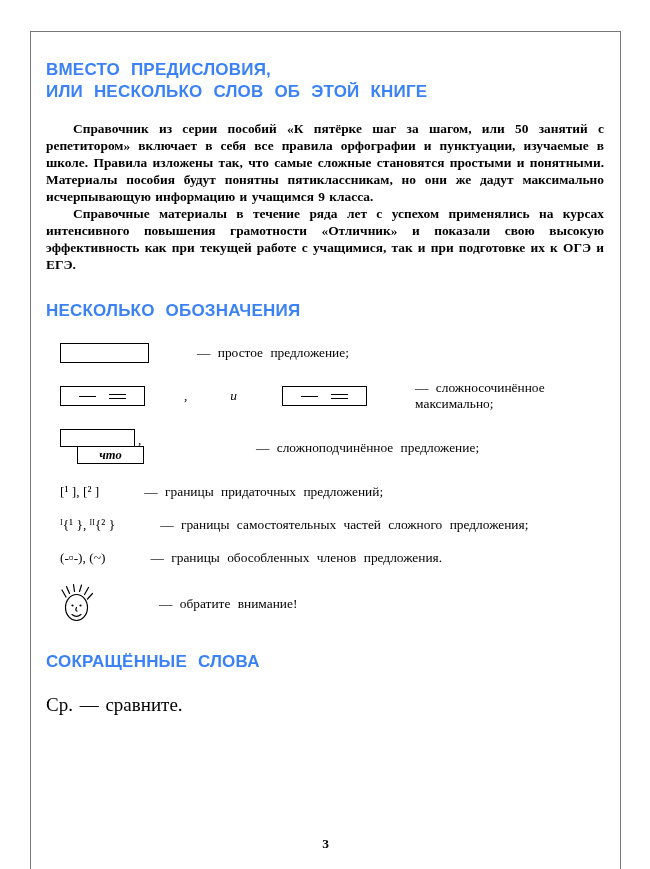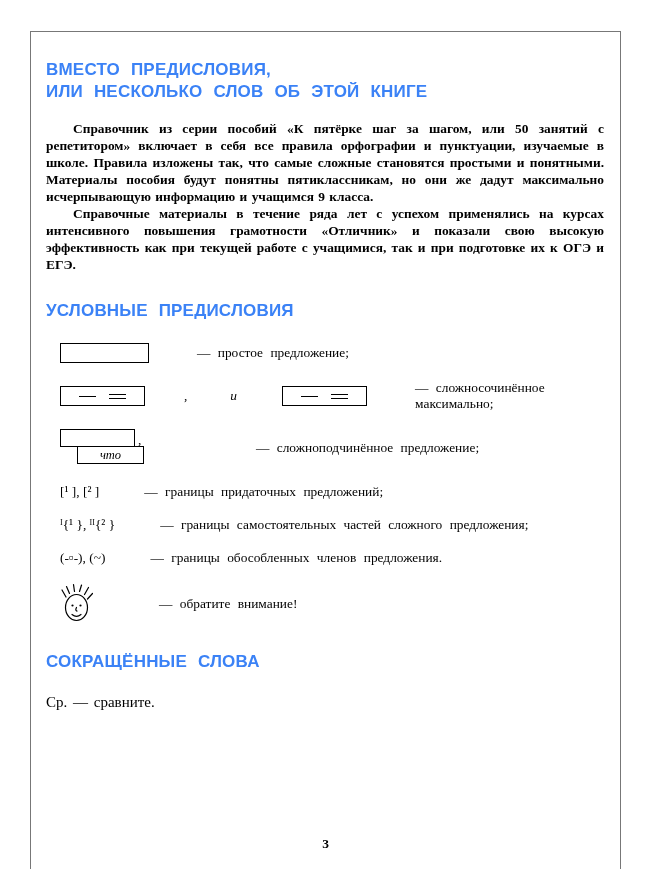--- a/index.html
+++ b/index.html
@@ -81,32 +81,32 @@
     width: 148px; height: 38px;
     flex: 0 0 auto;
   }
   .cbox { position: absolute; border: 1px solid #000; height: 18px; background: #fff; }
   .cbox.main { left: 0; top: 0; width: 75px; }
   .ccomma { position: absolute; left: 78px; top: 3px; }
   .cbox.sub {
     left: 17px; top: 17px; width: 67px;
     text-align: center;
     font-style: italic;
-    font-weight: normal;
+    font-weight: bold;
     font-size: 12.5px;
     line-height: 16px;
   }
 
   .sym { white-space: pre; }
   .legend-row .legend-label.after-sym { margin-left: 9px; }
 
   .attn-icon { flex: 0 0 auto; width: 33px; height: 41px; }
   .attn-label { margin-left: 30px; }
 
-  .abbrev-entry { margin: 16px 0 0 0; font-size: 15px; word-spacing: 2px; }
+  .abbrev-entry { margin: 16px 0 0 0; font-size: 19px; word-spacing: 2px; }
 
   .page-number {
     position: absolute;
     left: 0; right: 0; bottom: 17px;
     text-align: center;
     font-size: 13.5px;
     font-weight: bold;
     font-family: "Liberation Serif", serif;
   }
 </style>
@@ -117,21 +117,21 @@
   <div class="content">
 
     <h1 class="page-title">
       <span>ВМЕСТО ПРЕДИСЛОВИЯ,</span><br>
       <span>ИЛИ НЕСКОЛЬКО СЛОВ ОБ ЭТОЙ КНИГЕ</span>
     </h1>
 
     <p class="body-p">Справочник из серии пособий «К пятёрке шаг за шагом, или 50 занятий с репетитором» включает в себя все правила орфографии и пунктуации, изучаемые в школе. Правила изложены так, что самые сложные становятся простыми и понятными. Материалы пособия будут понятны пятиклассникам, но они же дадут максимально исчерпывающую информацию и учащимся 9 класса.</p>
     <p class="body-p">Справочные материалы в течение ряда лет с успехом применялись на курсах интенсивного повышения грамотности «Отличник» и показали свою высокую эффективность как при текущей работе с учащимися, так и при подготовке их к ОГЭ и ЕГЭ.</p>
 
-    <h2 class="section-title">УСЛОВНЫЕ ПРЕДИСЛОВИЯ</h2>
+    <h2 class="section-title">НЕСКОЛЬКО ОБОЗНАЧЕНИЯ</h2>
 
     <div>
 
       <div class="legend-row">
         <span class="box-empty"></span>
         <span class="legend-label">— простое предложение;</span>
       </div>
 
       <div class="legend-row">
         <span class="box-lines">

